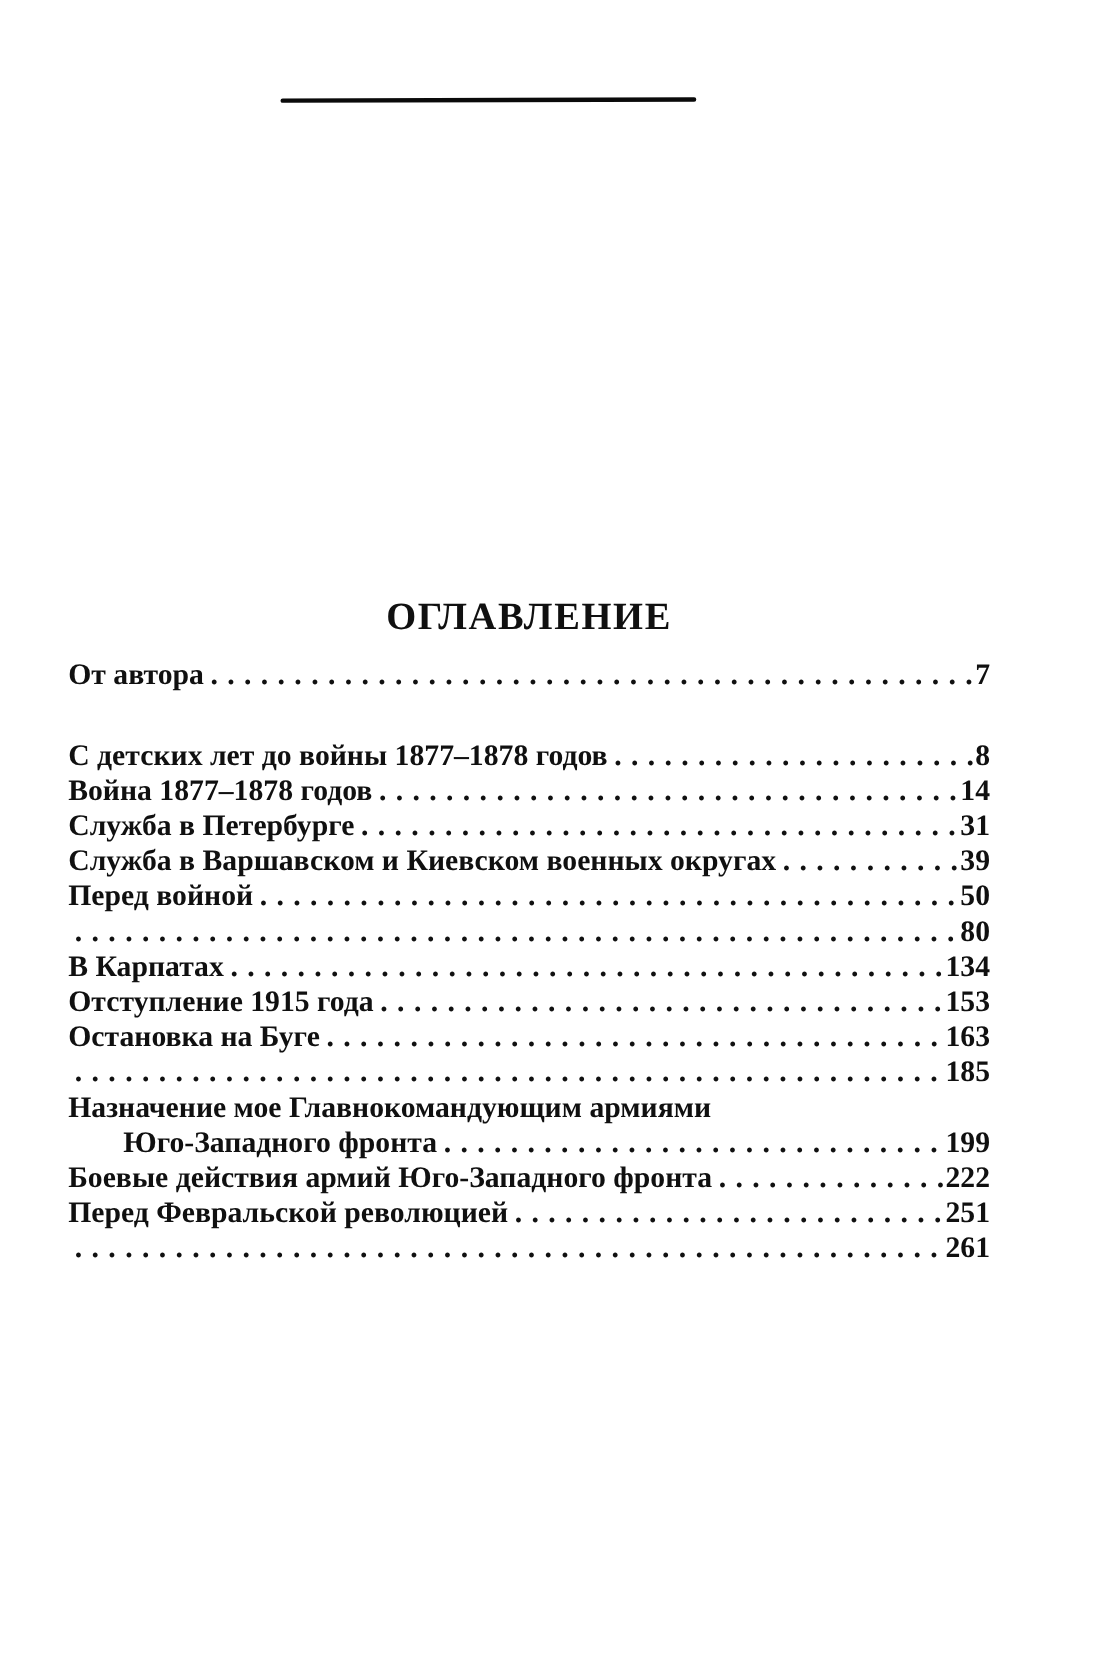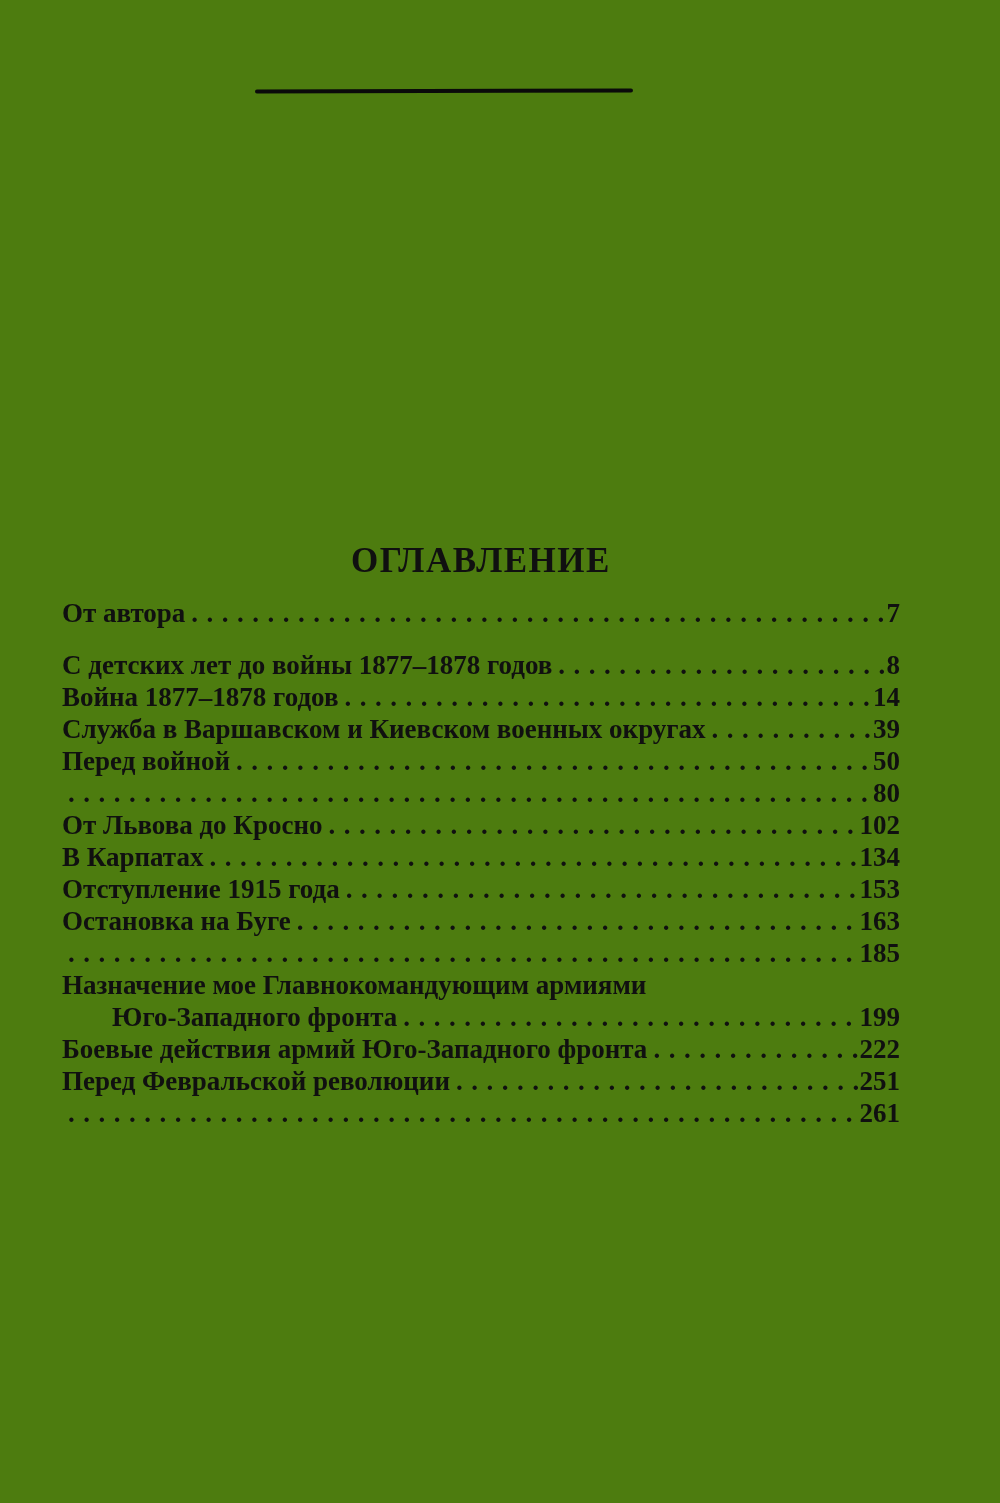--- a/index.html
+++ b/index.html
@@ -1,21 +1,21 @@
 <!DOCTYPE html>
 <html><head>
 <meta charset="utf-8">
 <style>
   html, body { margin: 0; padding: 0; }
   body { background: #e8e8e8; }
   .page {
     position: relative;
     width: 1000px;
     height: 1503px;
-    background: #4d7c0f;
+    background: #ffffff;
     margin: 0 auto;
     overflow: hidden;
     font-family: "Liberation Serif", "DejaVu Serif", serif;
     color: #101010;
   }
   .header-rule {
     position: absolute;
     left: 255px;
     top: 89px;
     width: 378px;
@@ -42,21 +42,21 @@
     width: 838px;
     font-size: 27px;
     font-weight: bold;
   }
   .toc-row {
     display: flex;
     align-items: center;
     line-height: 32px;
     white-space: nowrap;
   }
-  .toc-row.gap-before { margin-top: 20px; }
+  .toc-row.gap-before { margin-top: 41px; }
   .toc-row.indent { padding-left: 50px; }
   .toc-label { flex: 0 0 auto; }
   .dot-leader {
     flex: 1 1 auto;
     overflow: hidden;
     white-space: nowrap;
     margin: 0 2px 0 6px;
     letter-spacing: 8.5px;
     color: #101010;
   }
@@ -81,37 +81,37 @@
         <span class="toc-label">С детских лет до войны 1877–1878 годов</span>
         <span class="dot-leader"></span>
         <span class="toc-page">8</span>
       </div>
       <div class="toc-row">
         <span class="toc-label">Война 1877–1878 годов</span>
         <span class="dot-leader"></span>
         <span class="toc-page">14</span>
       </div>
       <div class="toc-row">
+        <span class="toc-label">Служба в Петербурге</span>
+        <span class="dot-leader"></span>
+        <span class="toc-page">31</span>
+      </div>
+      <div class="toc-row">
         <span class="toc-label">Служба в Варшавском и Киевском военных округах</span>
         <span class="dot-leader"></span>
         <span class="toc-page">39</span>
       </div>
       <div class="toc-row">
         <span class="toc-label">Перед войной</span>
         <span class="dot-leader"></span>
         <span class="toc-page">50</span>
       </div>
       <div class="toc-row">
         <span class="dot-leader"></span>
         <span class="toc-page">80</span>
-      </div>
-      <div class="toc-row">
-        <span class="toc-label">От Львова до Кросно</span>
-        <span class="dot-leader"></span>
-        <span class="toc-page">102</span>
       </div>
       <div class="toc-row">
         <span class="toc-label">В Карпатах</span>
         <span class="dot-leader"></span>
         <span class="toc-page">134</span>
       </div>
       <div class="toc-row">
         <span class="toc-label">Отступление 1915 года</span>
         <span class="dot-leader"></span>
         <span class="toc-page">153</span>
@@ -132,21 +132,21 @@
         <span class="toc-label">Юго-Западного фронта</span>
         <span class="dot-leader"></span>
         <span class="toc-page">199</span>
       </div>
       <div class="toc-row">
         <span class="toc-label">Боевые действия армий Юго-Западного фронта</span>
         <span class="dot-leader"></span>
         <span class="toc-page">222</span>
       </div>
       <div class="toc-row">
-        <span class="toc-label">Перед Февральской революции</span>
+        <span class="toc-label">Перед Февральской революцией</span>
         <span class="dot-leader"></span>
         <span class="toc-page">251</span>
       </div>
       <div class="toc-row">
         <span class="dot-leader"></span>
         <span class="toc-page">261</span>
       </div>
     </div>
 </div>
 

